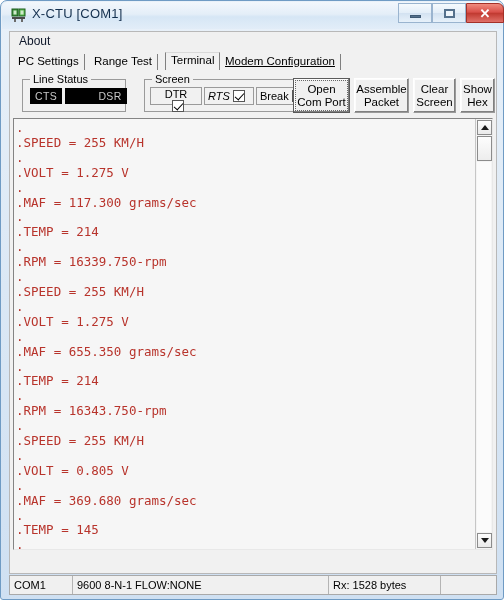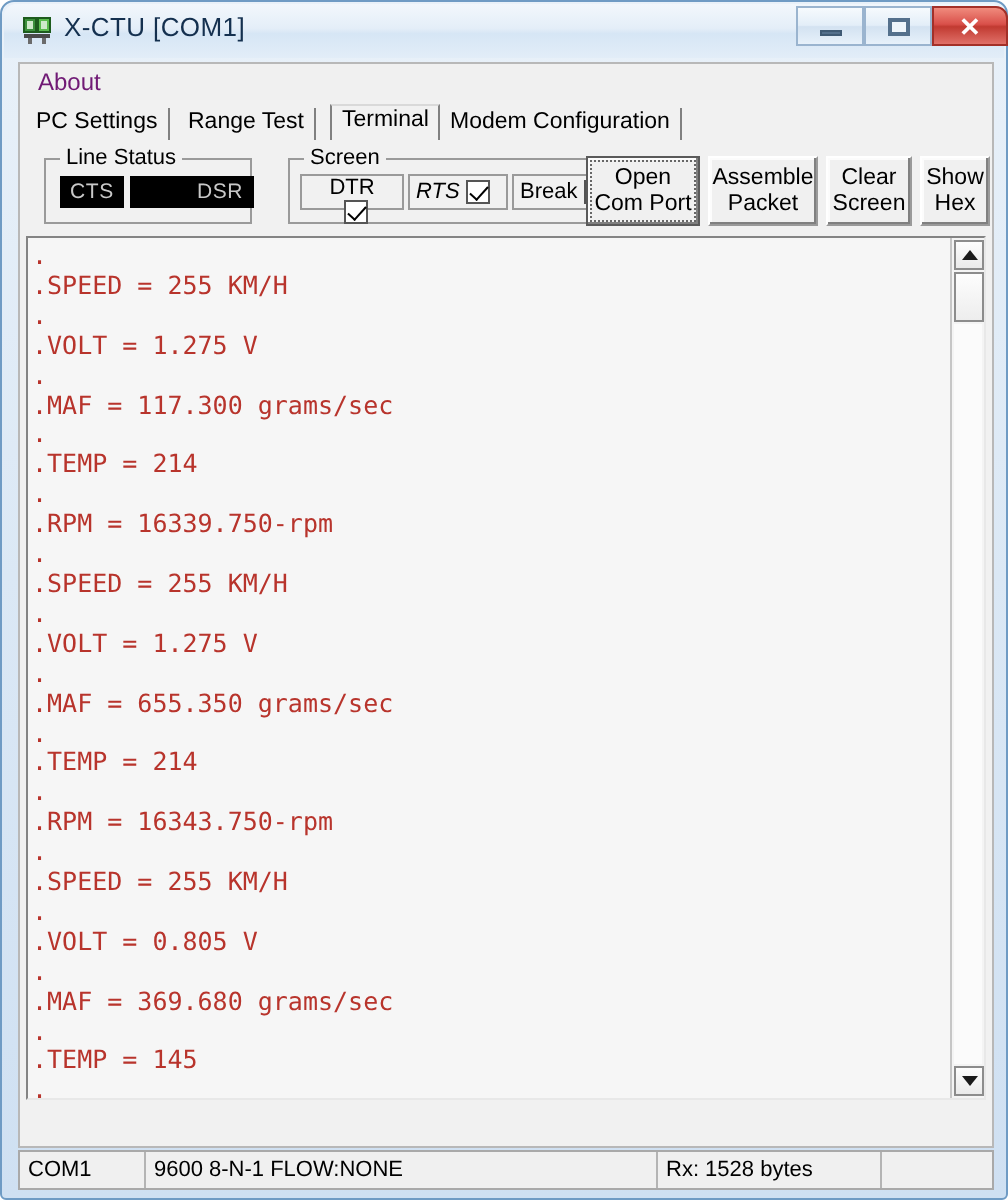--- a/index.html
+++ b/index.html
@@ -99,21 +99,21 @@
     width: 488px; height: 19px;
     box-sizing: border-box;
     background: #f0f0f0;
     border: 1px solid #b8b8b8;
     border-bottom: none;
   }
   #menu-about {
     position: absolute;
     left: 5px; top: 2px;
     font-size: 12px;
-    color: #701a75;
+    color: #0f172a;
     padding: 0 4px;
   }
 
   
   #client-area {
     position: absolute;
     left: 8px; top: 49px;
     width: 488px; height: 524px;
     box-sizing: border-box;
     background: #f1f1f1;
@@ -391,21 +391,21 @@
   <div id="menu-bar">
     <span id="menu-about">About</span>
   </div>
 
   <div id="client-area">
 
     <div id="tab-strip">
       <div class="tab" style="left:0px;">PC Settings</div>
       <div class="tab" style="left:76px;">Range Test</div>
       <div class="tab active" style="left:152px;">Terminal</div>
-      <div class="tab" style="left:207px;">Modem Configuration</div>
+      <div class="tab" style="left:207px;text-decoration:underline;">Modem Configuration</div>
     </div>
 
     <div class="groupbox" id="group-line-status">
       <span class="group-title">Line Status</span>
       <span class="led" id="led-cts">CTS</span>
       <span class="led" id="led-cd">CD</span>
       <span class="led" id="led-dsr">DSR</span>
     </div>
 
     <div class="groupbox" id="group-assert">

